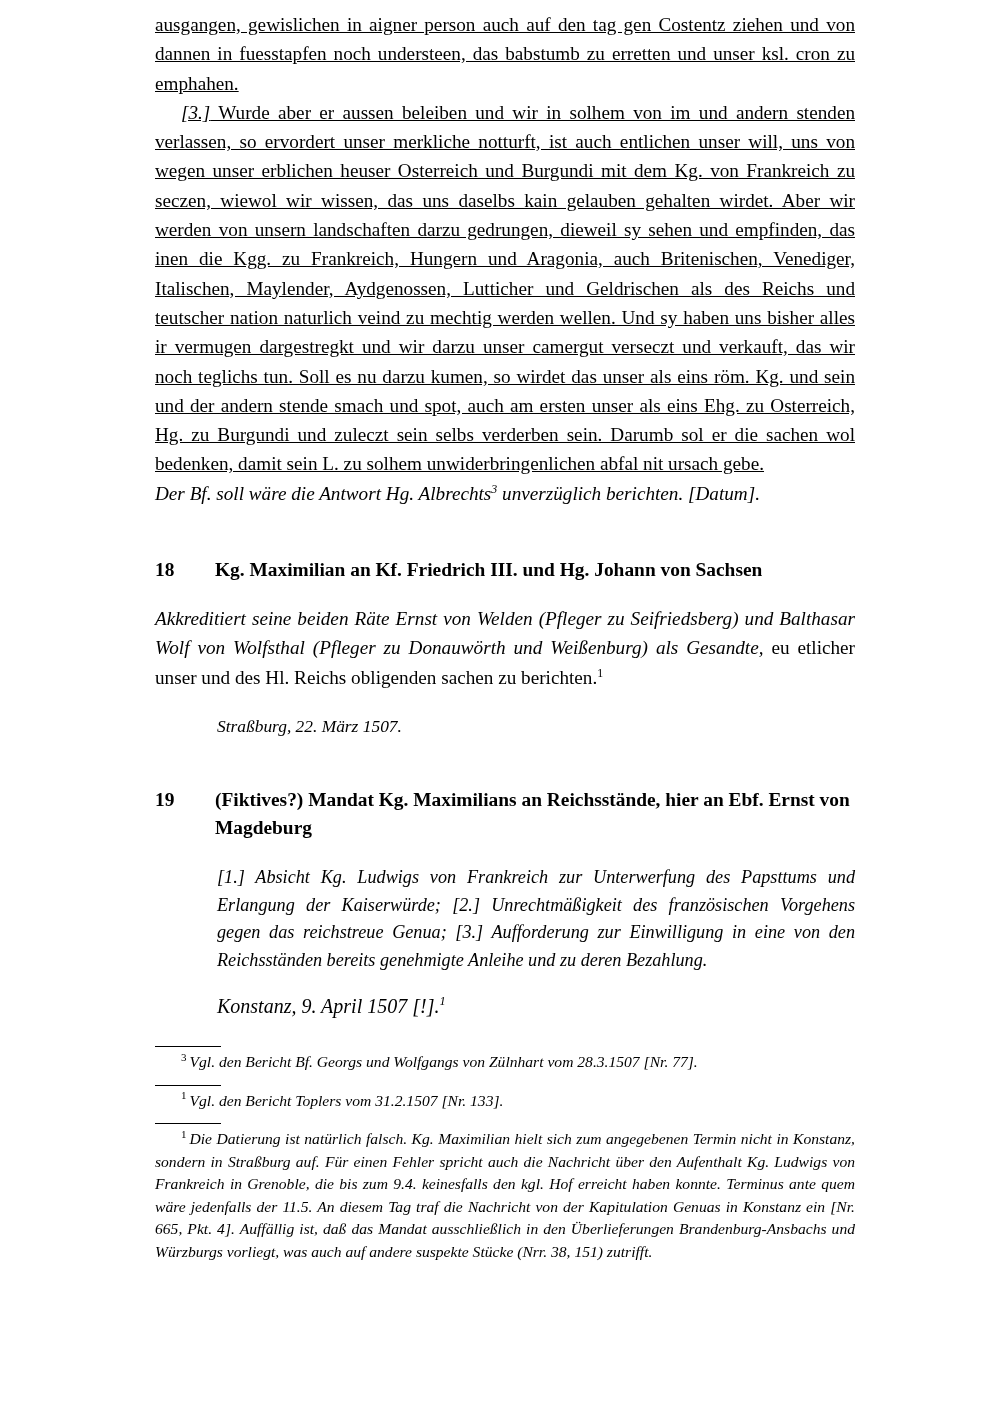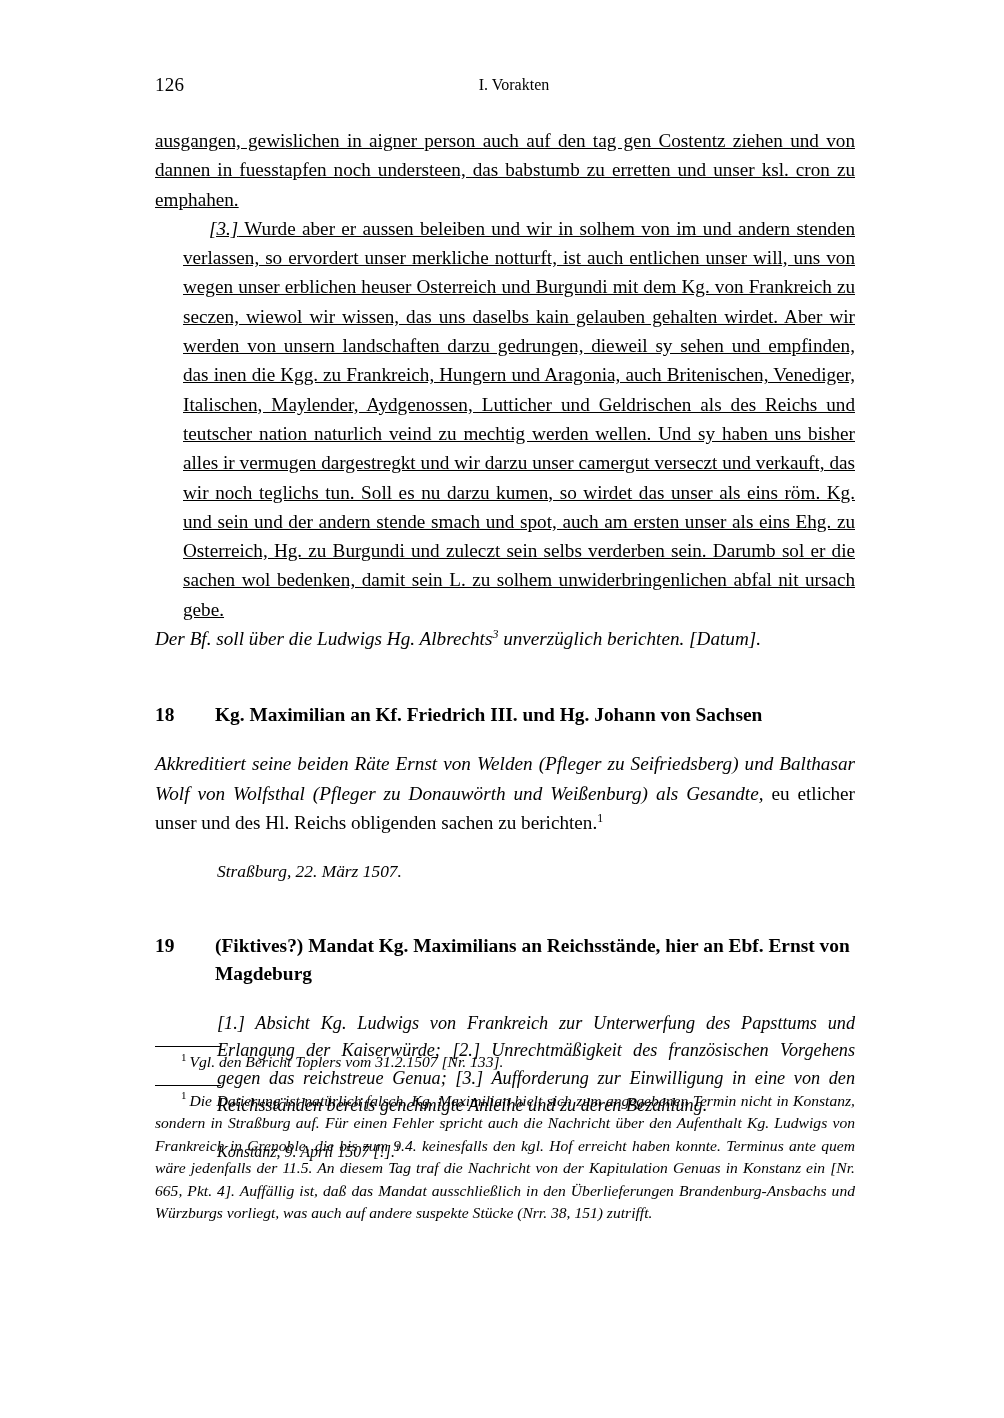--- a/index.html
+++ b/index.html
@@ -60,21 +60,20 @@
     text-justify: inter-word;
     margin: 0;
     hyphens: none;
     text-decoration: underline;
   }
   .para.first {
     margin-top: 10px;
   }
   .para.indent {
     text-indent: 26px;
-    margin-left: 28px;
   }
   .it { font-style: italic; }
   sup {
     font-size: 0.62em;
     vertical-align: super;
     line-height: 0;
   }
 
   .line-italic {
     font-size: 19.2px;
@@ -109,21 +108,21 @@
 
   
   .source-block {
     margin: 22px 0 0 62px;
     font-size: 17.4px;
     line-height: 24.5px;
     font-style: italic;
   }
   .dateline {
     margin: 20px 0 0 62px;
-    font-size: 16px;
+    font-size: 20px;
     line-height: 24.5px;
     font-style: italic;
   }
 
   .regest-indented {
     margin: 22px 0 0 62px;
     font-size: 18.2px;
     line-height: 27.5px;
     font-style: italic;
     text-align: justify;
@@ -163,30 +162,26 @@
   .fn-group.last { margin-bottom: 0; }
   .fn.long { text-align: justify; }
 </style>
 </head>
 <body>
 
 <div class="page">
 
   <div class="content">
 
-    <div class="running-head">
-      <div class="folio">126</div>
-      <div class="head-title">I. Vorakten</div>
-    </div>
 
     <p class="para first">ausgangen, gewislichen in aigner person auch auf den tag gen Costentz ziehen und von dannen in fuesstapfen noch understeen, das babstumb zu erretten und unser ksl. cron zu emphahen.</p>
 
     <p class="para indent"><span class="it">[3.]</span><span> Wurde aber er aussen beleiben und wir in solhem von im und andern stenden verlassen, so ervordert unser merkliche notturft, ist auch entlichen unser will, uns von wegen unser erblichen heuser Osterreich und Burgundi mit dem Kg. von Frankreich zu seczen, wiewol wir wissen, das uns daselbs kain gelauben gehalten wirdet. Aber wir werden von unsern landschaften darzu gedrungen, dieweil sy sehen und empfinden, das inen die Kgg. zu Frankreich, Hungern und Aragonia, auch Britenischen, Venediger, Italischen, Maylender, Aydgenossen, Lutticher und Geldrischen als des Reichs und teutscher nation naturlich veind zu mechtig werden wellen. Und sy haben uns bisher alles ir vermugen dargestregkt und wir darzu unser camergut verseczt und verkauft, das wir noch teglichs tun. Soll es nu darzu kumen, so wirdet das unser als eins röm. Kg. und sein und der andern stende smach und spot, auch am ersten unser als eins Ehg. zu Osterreich, Hg. zu Burgundi und zuleczt sein selbs verderben sein. Darumb sol er die sachen wol bedenken, damit sein L. zu solhem unwiderbringenlichen abfal nit ursach gebe.</span></p>
 
-    <p class="line-italic"><span>Der Bf. soll über die Ludwigs Hg. Albrechts</span><sup>3</sup><span> unverzüglich berichten. [Datum].</span></p>
+    <p class="line-italic"><span>Der Bf. soll wäre die Antwort Hg. Albrechts</span><sup>3</sup><span> unverzüglich berichten. [Datum].</span></p>
 
     <div class="section-head">
       <div class="section-num">18</div>
       <div class="section-title">Kg. Maximilian an Kf. Friedrich III. und Hg. Johann von Sachsen</div>
     </div>
 
     <p class="block-regest"><span class="it">Akkreditiert seine beiden Räte Ernst von Welden (Pfleger zu Seifriedsberg) und Balthasar Wolf von Wolfsthal (Pfleger zu Donauwörth und Weißenburg) als Gesandte,</span><span> eu etlicher unser und des Hl. Reichs obligenden sachen zu berichten.</span><sup>1</sup></p>
 
     <div class="source-block">
       <div>Straßburg, 22. März 1507.</div>
@@ -198,20 +193,24 @@
     </div>
 
     <p class="regest-indented">[1.] Absicht Kg. Ludwigs von Frankreich zur Unterwerfung des Papsttums und Erlangung der Kaiserwürde; [2.] Unrechtmäßigkeit des französischen Vorgehens gegen das reichstreue Genua; [3.] Aufforderung zur Einwilligung in eine von den Reichsständen bereits genehmigte Anleihe und zu deren Bezahlung.</p>
 
     <div class="dateline"><span>Konstanz, 9. April 1507 [!].</span><sup>1</sup></div>
 
   </div>
 
   <div class="footnotes">
 
+    <div class="fn-group">
+      <div class="fn-rule"></div>
+      <p class="fn"><span class="fn-marker">3</span><span>Vgl. den Bericht Bf. Georgs und Wolfgangs von Zülnhart vom 28.3.1507 [Nr. 77].</span></p>
+    </div>
 
     <div class="fn-group">
       <div class="fn-rule"></div>
       <p class="fn"><span class="fn-marker">1</span><span>Vgl. den Bericht Toplers vom 31.2.1507 [Nr. 133].</span></p>
     </div>
 
     <div class="fn-group last">
       <div class="fn-rule"></div>
       <p class="fn long"><span class="fn-marker">1</span><span>Die Datierung ist natürlich falsch. Kg. Maximilian hielt sich zum angegebenen Termin nicht in Konstanz, sondern in Straßburg auf. Für einen Fehler spricht auch die Nachricht über den Aufenthalt Kg. Ludwigs von Frankreich in Grenoble, die bis zum 9.4. keinesfalls den kgl. Hof erreicht haben konnte. Terminus ante quem wäre jedenfalls der 11.5. An diesem Tag traf die Nachricht von der Kapitulation Genuas in Konstanz ein [Nr. 665, Pkt. 4]. Auffällig ist, daß das Mandat ausschließlich in den Überlieferungen Brandenburg-Ansbachs und Würzburgs vorliegt, was auch auf andere suspekte Stücke (Nrr. 38, 151) zutrifft.</span></p>
     </div>

